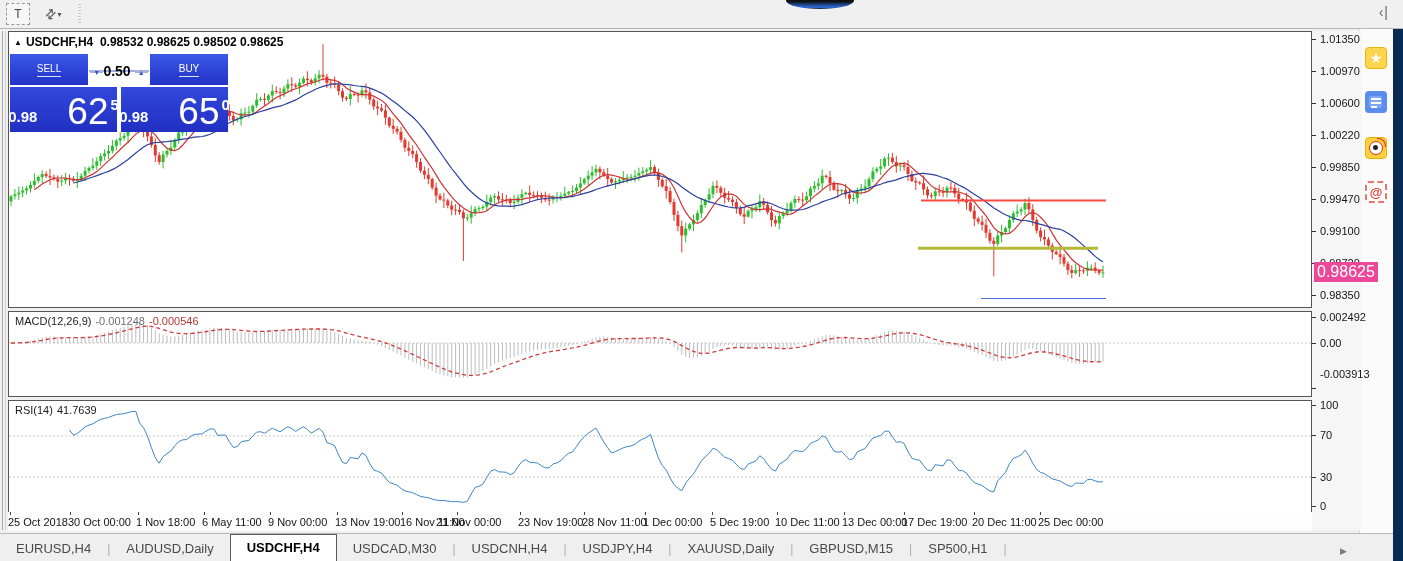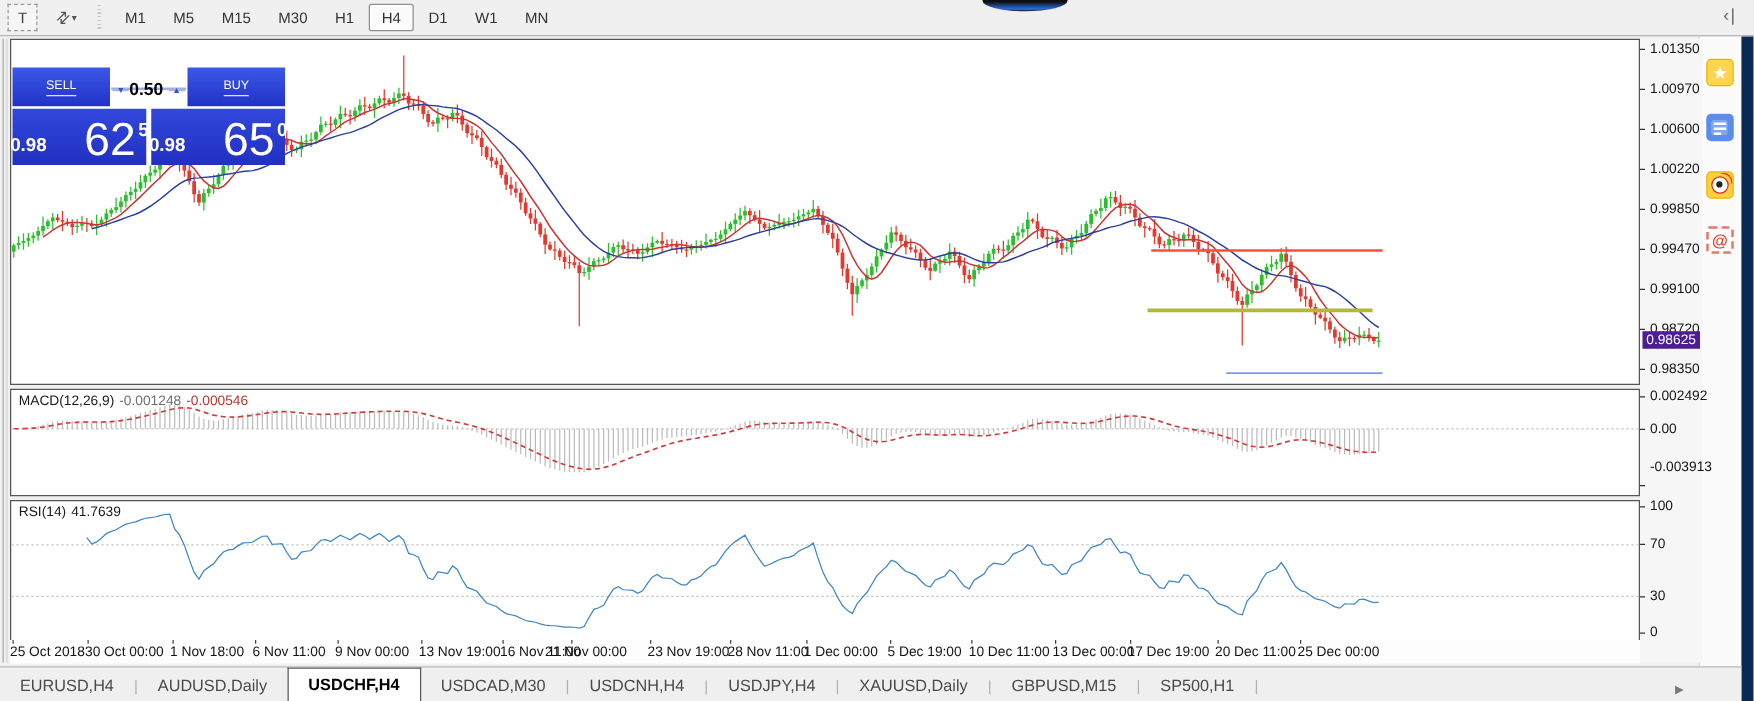--- a/index.html
+++ b/index.html
@@ -48,21 +48,21 @@
   .panel-label .v1{color:#6e6e6e;margin-left:4px;}
   .panel-label .v2{color:#b03a30;margin-left:4px;}
 
   .chart-title{position:absolute;left:14px;top:35px;font-size:12px;font-weight:600;color:#000;z-index:4;}
   .chart-title .tri{font-size:8px;vertical-align:1px;margin-right:4px;color:#111;}
 
   
   .axis-strip{position:absolute;left:1312px;top:31px;width:50px;height:499px;background:#f6f6f6;}
   .axis-label{position:absolute;left:8px;font-size:11px;color:#141414;transform:translateY(-50%);white-space:nowrap;}
   .axis-tick{position:absolute;left:0;width:4px;height:1px;background:#333;}
-  .price-badge{position:absolute;left:2px;padding:1px 3px;background:#4c1d95;color:#fff;font-size:11px;transform:translateY(-50%);z-index:4;}
+  .price-badge{position:absolute;left:2px;padding:1px 3px;background:#ec4899;color:#fff;font-size:16px;transform:translateY(-50%);z-index:4;}
 
   .time-strip{position:absolute;left:8px;top:512px;width:1304px;height:19px;background:#fdfdfd;}
   .time-label{position:absolute;top:4px;font-size:11px;color:#141414;white-space:nowrap;}
   .time-tick{position:absolute;top:0;width:1px;height:3px;background:#444;}
 
   
   .trade{position:absolute;left:10px;top:54px;width:218px;z-index:4;font-family:"Liberation Sans",sans-serif;}
   .trade-row1{display:flex;height:31px;}
   .tr-btn{width:78px;background:linear-gradient(#3a58e6,#2232c8);display:flex;align-items:center;justify-content:center;}
   .tr-btn span{color:#fff;font-size:10px;padding-bottom:2px;border-bottom:1px solid rgba(255,255,255,.85);}
@@ -90,31 +90,20 @@
 
 <div id="app">
 
   <div class="toolbar">
     <div class="tbtn t-tool">T</div>
     <div class="tbtn arrow-tool">
         <span class="glyph">⇅</span>
         <span class="caret">▾</span>
       </div>
     <div class="grip"></div>
-    <div id="tf-holder" style="display:flex;align-items:center;">
-        <div class="tf">M1</div>
-        <div class="tf">M5</div>
-        <div class="tf">M15</div>
-        <div class="tf">M30</div>
-        <div class="tf">H1</div>
-        <div class="tf active">H4</div>
-        <div class="tf">D1</div>
-        <div class="tf">W1</div>
-        <div class="tf">MN</div>
-      </div>
   </div>
   <div class="notch"></div>
   <div class="collapse">‹|</div>
 
   <div class="gutter-line" style="left:2px;"></div>
   <div class="gutter-line" style="left:5px;background:#d2d2d2;"></div>
   <div class="navy-strip"></div>
   <div class="side-rail">
     <div class="side-icon icon-star" style="top:18px;">★</div>
     <div class="side-icon icon-news" style="top:62px;">
@@ -696,20 +685,23 @@
         <rect x="1088.6" y="238.4" width="3" height="2.4" fill="#e23a2e"></rect>
         <line x1="1094" y1="233.5" x2="1094" y2="245.8" stroke="#2ebd2e" stroke-width="1"></line>
         <rect x="1092.5" y="240.5" width="3" height="1.0" fill="#2ebd2e"></rect>
         <polyline points="25.4,157.7 29.3,155.0 33.2,152.1 37.1,149.7 41.0,147.8 44.9,146.4 48.8,146.0 52.7,146.0 56.6,146.1 60.5,146.8 64.4,147.5 68.3,147.7 72.2,147.3 76.1,145.7 80.0,143.9 83.9,142.1 87.8,139.6 91.7,136.1 95.6,132.4 99.5,128.9 103.4,125.3 107.3,121.4 111.2,117.5 115.1,113.8 119.0,110.2 122.9,106.1 126.8,102.1 130.7,99.6 134.6,98.3 138.5,98.1 142.4,99.4 146.3,102.9 150.2,108.2 154.1,112.7 158.0,115.9 161.9,118.2 165.8,118.7 169.7,117.0 173.6,113.3 177.5,108.5 181.4,104.1 185.3,99.5 189.2,95.4 193.1,92.3 197.0,89.4 200.9,86.2 204.8,83.2 208.7,81.5 212.6,80.5 216.5,79.5 220.4,79.2 224.3,80.3 228.2,82.0 232.1,82.8 236.0,82.9 239.9,82.9 243.8,82.1 247.7,79.8 251.6,76.7 255.5,74.0 259.4,71.4 263.3,68.3 267.2,65.5 271.1,63.7 275.0,62.1 278.9,60.0 282.8,58.0 286.7,56.7 290.6,55.5 294.5,53.6 298.4,51.7 302.3,50.8 306.2,50.0 310.1,48.5 314.0,47.0 317.9,47.1 321.8,47.8 325.7,48.4 329.6,49.7 333.5,52.5 337.4,55.9 341.3,58.4 345.2,60.1 349.1,61.8 353.0,62.6 356.9,62.7 360.8,63.0 364.7,64.1 368.6,66.2 372.5,68.4 376.4,71.6 380.3,76.7 384.2,81.9 388.1,86.5 392.0,91.2 395.9,96.9 399.8,102.6 403.7,107.9 407.6,113.0 411.5,119.0 415.4,125.2 419.3,130.8 423.2,136.5 427.1,142.9 431.0,149.4 434.9,154.8 438.8,159.8 442.7,164.8 446.6,169.2 450.5,172.7 454.4,175.9 458.3,178.5 462.2,180.3 466.1,180.8 470.0,180.6 473.9,180.2 477.8,178.7 481.7,175.8 485.6,172.7 489.5,170.7 493.4,169.4 497.3,168.2 501.2,167.7 505.1,167.6 509.0,167.6 512.9,167.4 516.8,166.4 520.7,165.8 524.6,165.1 528.5,164.1 532.4,163.5 536.3,163.8 540.2,164.5 544.1,165.2 548.0,165.5 551.9,165.6 555.8,165.3 559.7,164.4 563.6,163.2 567.5,161.5 571.4,159.5 575.3,156.9 579.2,154.0 583.1,151.0 587.0,147.7 590.9,145.0 594.8,143.3 598.7,142.7 602.6,143.2 606.5,144.0 610.4,145.1 614.3,146.4 618.2,147.2 622.1,147.4 626.0,146.9 629.9,145.5 633.8,144.1 637.7,142.7 641.6,141.1 645.5,140.4 649.4,140.8 653.3,142.4 657.2,144.9 661.1,149.3 665.0,155.7 668.9,164.2 672.8,173.1 676.7,180.1 680.6,185.5 684.5,189.7 688.4,191.3 692.3,189.8 696.2,186.0 700.1,180.2 704.0,174.0 707.9,168.8 711.8,164.9 715.7,162.7 719.6,161.9 723.5,162.3 727.4,164.3 731.3,168.3 735.2,172.4 739.1,175.0 743.0,176.6 746.9,177.7 750.8,177.6 754.7,177.1 758.6,176.9 762.5,177.3 766.4,179.1 770.3,180.2 774.2,181.0 778.1,182.3 782.0,182.1 785.9,180.2 789.8,177.2 793.7,173.9 797.6,171.1 801.5,167.6 805.4,164.1 809.3,161.2 813.2,157.9 817.1,154.7 821.0,152.3 824.9,151.4 828.8,151.7 832.7,152.3 836.6,153.9 840.5,157.2 844.4,160.2 848.3,161.2 852.2,161.0 856.1,160.4 860.0,158.8 863.9,155.5 867.8,151.2 871.7,146.7 875.6,142.2 879.5,137.8 883.4,134.3 887.3,132.5 891.2,131.6 895.1,131.4 899.0,132.4 902.9,135.6 906.8,139.2 910.7,142.2 914.6,145.5 918.5,149.8 922.4,153.9 926.3,156.4 930.2,158.0 934.1,159.4 938.0,160.0 941.9,159.8 945.8,159.6 949.7,160.0 953.6,161.2 957.5,162.7 961.4,165.3 965.3,169.8 969.2,174.6 973.1,179.0 977.0,183.8 980.9,189.7 984.8,195.7 988.7,199.2 992.6,201.1 996.5,202.0 1000.4,201.4 1004.3,198.6 1008.2,194.4 1012.1,189.5 1016.0,184.8 1019.9,181.6 1023.8,180.4 1027.7,181.9 1031.6,185.3 1035.5,189.3 1039.4,194.5 1043.3,201.4 1047.2,207.8 1051.1,213.1 1055.0,217.8 1058.9,222.5 1062.8,227.3 1066.7,230.8 1070.6,233.5 1074.5,235.8 1078.4,237.3 1082.3,237.9 1086.2,238.0 1090.1,238.0 1094.0,238.3" fill="none" stroke="#cc3333" stroke-width="1.2"></polyline>
         <polyline points="64.4,151.0 68.3,150.0 72.2,148.9 76.1,147.6 80.0,146.3 83.9,145.0 87.8,143.6 91.7,142.1 95.6,140.7 99.5,139.4 103.4,137.6 107.3,135.4 111.2,133.0 115.1,130.3 119.0,127.4 122.9,124.3 126.8,121.0 130.7,117.9 134.6,115.1 138.5,112.8 142.4,111.3 146.3,110.5 150.2,110.3 154.1,109.9 158.0,109.6 161.9,109.2 165.8,108.6 169.7,107.8 173.6,107.2 177.5,106.6 181.4,105.9 185.3,105.2 189.2,104.8 193.1,104.5 197.0,103.6 200.9,102.2 204.8,100.5 208.7,98.5 212.6,96.0 216.5,93.0 220.4,90.7 224.3,88.9 228.2,87.3 232.1,85.7 236.0,84.5 239.9,83.5 243.8,82.1 247.7,80.7 251.6,79.5 255.5,78.4 259.4,77.1 263.3,75.9 267.2,74.9 271.1,74.1 275.0,72.7 278.9,71.1 282.8,69.6 286.7,67.9 290.6,65.7 294.5,63.3 298.4,61.3 302.3,59.5 306.2,57.5 310.1,55.7 314.0,54.4 317.9,53.4 321.8,52.5 325.7,51.8 329.6,51.8 333.5,52.2 337.4,52.5 341.3,52.8 345.2,53.5 349.1,54.0 353.0,54.3 356.9,54.8 360.8,56.1 364.7,57.6 368.6,59.2 372.5,61.1 376.4,63.6 380.3,66.5 384.2,69.2 388.1,72.0 392.0,75.2 395.9,78.6 399.8,81.7 403.7,85.0 407.6,88.9 411.5,93.4 415.4,98.1 419.3,103.3 423.2,108.9 427.1,114.6 431.0,120.0 434.9,125.5 438.8,131.1 442.7,136.5 446.6,141.4 450.5,146.3 454.4,151.4 458.3,156.0 462.2,159.8 466.1,163.3 470.0,166.4 473.9,169.1 477.8,170.9 481.7,172.3 485.6,173.3 489.5,173.9 493.4,174.2 497.3,174.2 501.2,174.3 505.1,174.1 509.0,173.4 512.9,172.5 516.8,171.4 520.7,170.0 524.6,168.7 528.5,167.6 532.4,167.0 536.3,166.5 540.2,166.1 544.1,165.8 548.0,165.8 551.9,165.7 555.8,165.4 559.7,165.0 563.6,164.4 567.5,163.5 571.4,162.4 575.3,161.4 579.2,160.3 583.1,159.1 587.0,157.5 590.9,156.2 594.8,155.0 598.7,153.9 602.6,152.9 606.5,151.8 610.4,150.8 614.3,149.7 618.2,148.6 622.1,147.6 626.0,146.7 629.9,145.6 633.8,144.7 637.7,143.9 641.6,143.1 645.5,143.0 649.4,143.4 653.3,144.5 657.2,145.6 661.1,147.1 665.0,149.2 668.9,151.8 672.8,155.0 676.7,157.8 680.6,160.5 684.5,163.0 688.4,165.2 692.3,166.9 696.2,168.5 700.1,169.8 704.0,170.8 707.9,172.0 711.8,173.1 715.7,174.2 719.6,175.0 723.5,175.6 727.4,176.0 731.3,175.9 735.2,175.4 739.1,173.9 743.0,172.8 746.9,171.8 750.8,170.6 754.7,170.2 758.6,170.6 762.5,171.8 766.4,173.5 770.3,175.3 774.2,176.8 778.1,177.8 782.0,178.1 785.9,178.1 789.8,177.9 793.7,177.5 797.6,176.4 801.5,174.8 805.4,173.3 809.3,171.8 813.2,169.9 817.1,168.5 821.0,167.3 824.9,165.9 828.8,164.2 832.7,162.3 836.6,161.0 840.5,160.1 844.4,159.4 848.3,158.7 852.2,158.0 856.1,157.3 860.0,156.0 863.9,154.6 867.8,153.4 871.7,152.3 875.6,150.8 879.5,149.7 883.4,148.9 887.3,147.9 891.2,146.4 895.1,145.0 899.0,144.1 902.9,143.3 906.8,142.3 910.7,141.5 914.6,141.4 918.5,141.8 922.4,142.4 926.3,143.1 930.2,144.3 934.1,145.7 938.0,146.9 941.9,148.7 945.8,150.8 949.7,153.0 953.6,154.9 957.5,157.1 961.4,159.7 965.3,162.3 969.2,164.7 973.1,167.2 977.0,170.1 980.9,173.1 984.8,176.0 988.7,178.3 992.6,180.7 996.5,182.8 1000.4,184.5 1004.3,186.0 1008.2,187.4 1012.1,188.3 1016.0,188.5 1019.9,189.1 1023.8,190.1 1027.7,191.3 1031.6,192.4 1035.5,193.4 1039.4,194.7 1043.3,195.8 1047.2,196.6 1051.1,197.3 1055.0,199.0 1058.9,201.2 1062.8,203.8 1066.7,206.8 1070.6,210.1 1074.5,213.6 1078.4,217.0 1082.3,220.8 1086.2,224.4 1090.1,227.5 1094.0,230.0" fill="none" stroke="#2b3f9e" stroke-width="1.2"></polyline>
         <line x1="912" y1="168.4" x2="1097" y2="168.4" stroke="#ff4b42" stroke-width="2"></line>
         <line x1="909" y1="216.2" x2="1089" y2="216.2" stroke="#b3b836" stroke-width="3"></line>
         <line x1="972" y1="266.5" x2="1097" y2="266.5" stroke="#4f6fd8" stroke-width="1"></line>
       </svg>
     </div>
+  <div class="chart-title">
+    <span class="tri">▲</span><span>USDCHF,H4</span>&nbsp;&nbsp;<span>0.98532 0.98625 0.98502 0.98625</span>
+  </div>
 
   <div class="trade">
     <div class="trade-row1">
       <div class="tr-btn">
           <span>SELL</span>
         </div>
       <div class="spinner">
         <div class="spin-btn">▼</div>
         <div class="spin-val">0.50</div>
         <div class="spin-btn">▲</div>
@@ -1070,21 +1062,21 @@
       <div class="axis-tick" style="top: 475px;"></div>
     </div>
   <div class="time-strip" id="time-strip">
       <div class="time-tick" style="left: 2px;"></div>
       <div class="time-label" style="left: 0px;">25 Oct 2018</div>
       <div class="time-tick" style="left: 62px;"></div>
       <div class="time-label" style="left: 60px;">30 Oct 00:00</div>
       <div class="time-tick" style="left: 130px;"></div>
       <div class="time-label" style="left: 128px;">1 Nov 18:00</div>
       <div class="time-tick" style="left: 196px;"></div>
-      <div class="time-label" style="left: 194px;">6 Nov 11:00</div>
+      <div class="time-label" style="left: 194px;">6 May 11:00</div>
       <div class="time-tick" style="left: 262px;"></div>
       <div class="time-label" style="left: 260px;">9 Nov 00:00</div>
       <div class="time-tick" style="left: 329px;"></div>
       <div class="time-label" style="left: 327px;">13 Nov 19:00</div>
       <div class="time-tick" style="left: 394px;"></div>
       <div class="time-label" style="left: 392px;">16 Nov 11:00</div>
       <div class="time-tick" style="left: 449px;"></div>
       <div class="time-label" style="left: 428px;">21 Nov 00:00</div>
       <div class="time-tick" style="left: 512px;"></div>
       <div class="time-label" style="left: 510px;">23 Nov 19:00</div>

